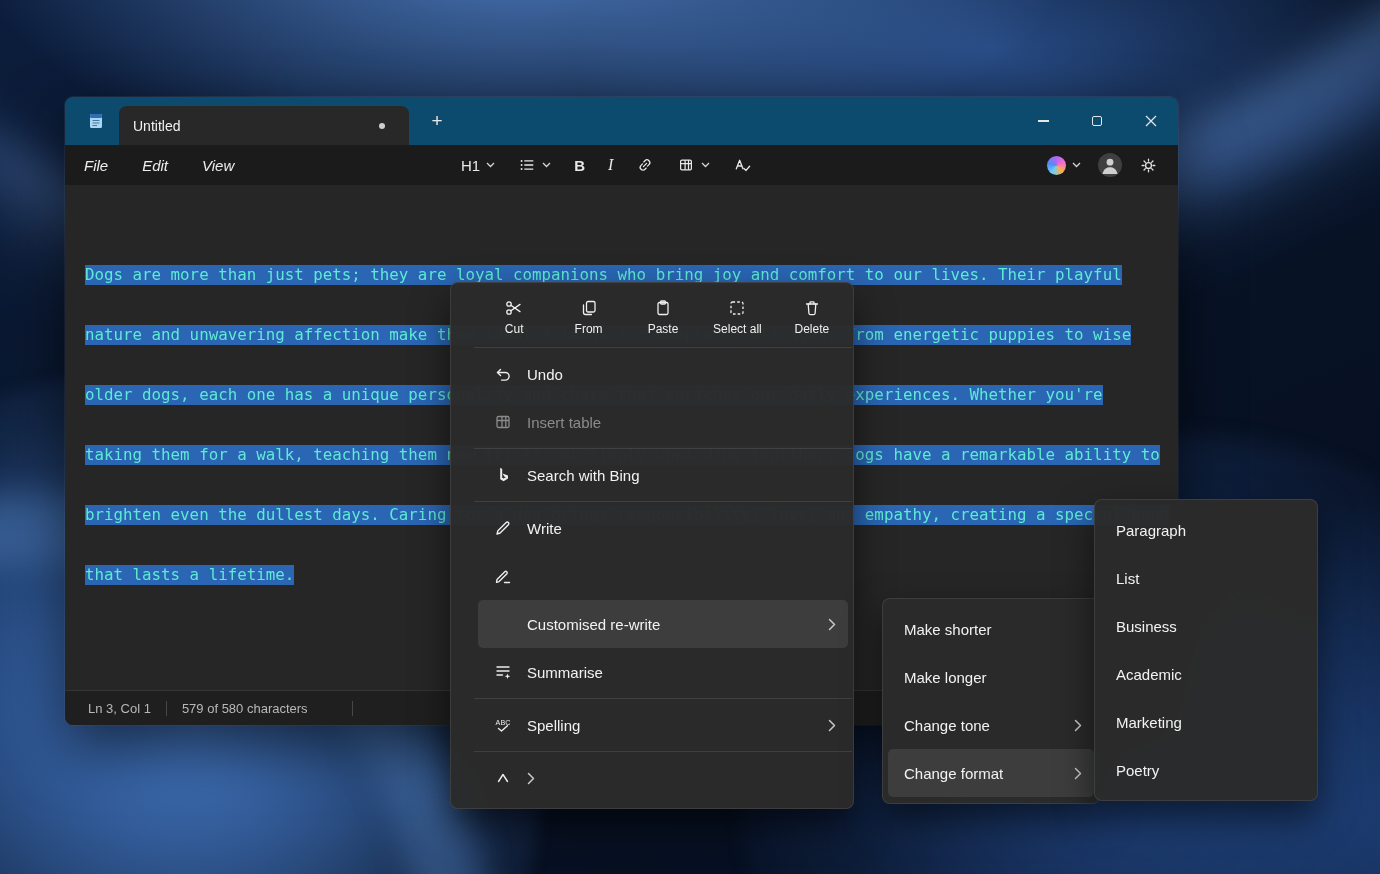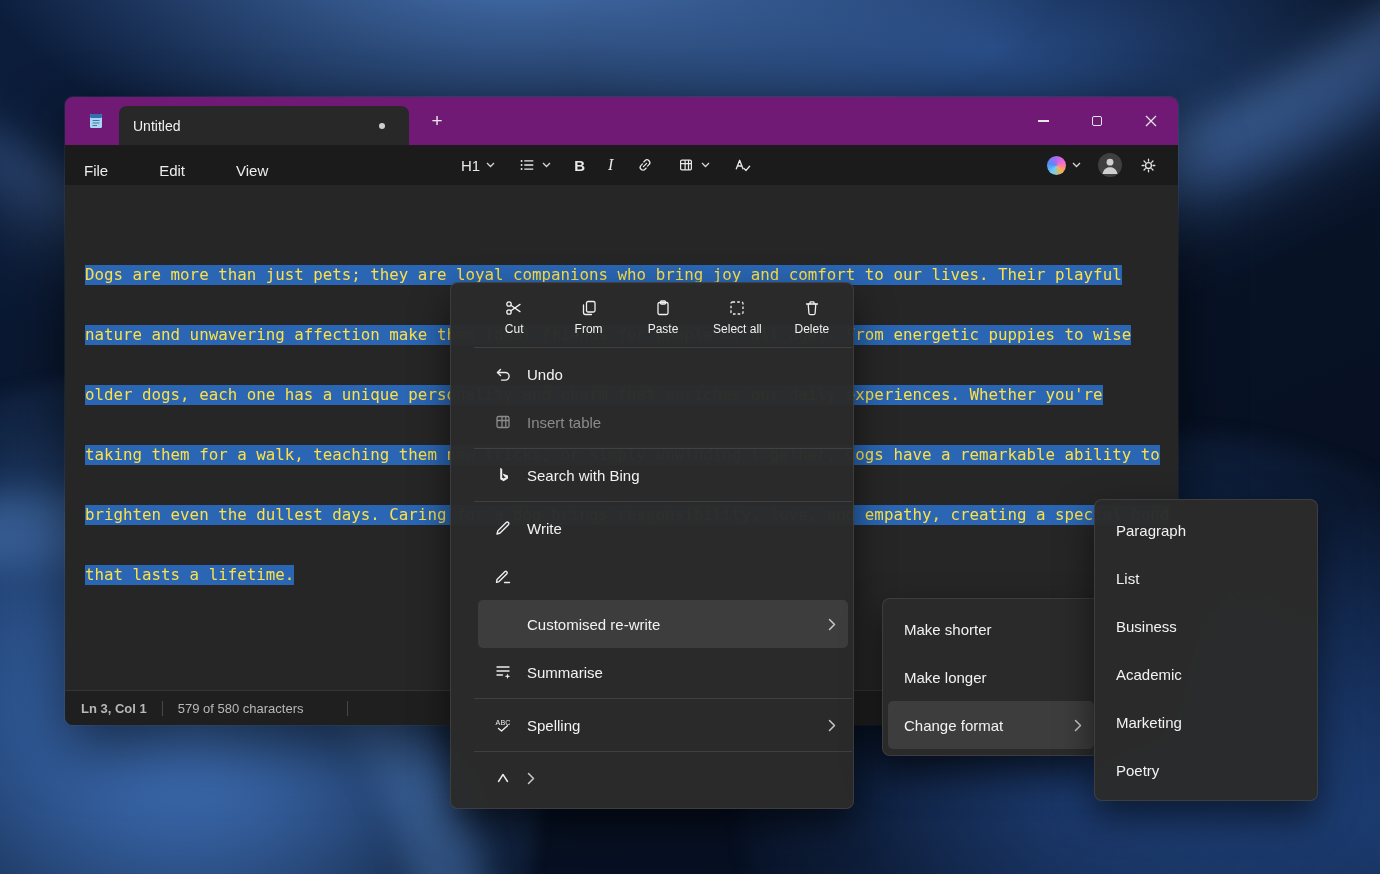--- a/index.html
+++ b/index.html
@@ -25,58 +25,58 @@
           background:radial-gradient(circle at 58% 42%, rgba(84,144,228,.72), rgba(84,144,228,0) 62%); filter:blur(8px); }
   .ring-bl { position:absolute; width:920px; height:920px; left:-430px; bottom:-540px; border-radius:50%;
           border:70px solid rgba(104,158,232,.30); filter:blur(16px); }
   .bloom-br { position:absolute; right:-220px; bottom:-280px; width:860px; height:720px; border-radius:50%;
           background:radial-gradient(circle at 42% 42%, rgba(52,104,190,.45), rgba(52,104,190,0) 65%); filter:blur(10px); }
 
   
   .window { position:absolute; left:65px; top:97px; width:1113px; height:628px; background:#262626;
             border-radius:8px; overflow:hidden; z-index:2;
             box-shadow:0 24px 60px rgba(0,0,0,.6), 0 0 0 1px rgba(255,255,255,.07); }
-  .titlebar { position:relative; height:48px; background:#701a75; }
+  .titlebar { position:relative; height:48px; background:#0c4a6e; }
   .app-icon { position:absolute; left:22px; top:15px; width:18px; height:18px; }
   .tab { position:absolute; left:54px; top:9px; width:290px; height:39px; background:#282828;
          border-radius:8px 8px 0 0; display:flex; align-items:center; padding:0 14px;
          color:#f2f2f2; font-size:14px; }
   .tab-label { flex:1; }
   .tab-dot { width:6px; height:6px; border-radius:50%; background:#cfcfcf; margin-right:10px; }
   .newtab { position:absolute; left:359px; top:11px; width:26px; height:26px; border-radius:5px;
             color:#e8e8e8; font-size:19px; line-height:25px; text-align:center; }
   .wincontrols { position:absolute; right:0; top:0; height:48px; display:flex; }
   .wc { width:54px; height:48px; display:flex; align-items:center; justify-content:center; }
   .minbar { width:11px; height:1.5px; background:#e6e6e6; display:block; }
   .maxbox { width:10px; height:10px; border:1.3px solid #e6e6e6; border-radius:2px; display:block; }
 
   .toolbar { position:relative; height:40px; background:#1b1b1b; }
-  .menubar { position:absolute; left:6px; top:0; height:40px; display:flex; align-items:flex-end; gap:25px; }
+  .menubar { position:absolute; left:6px; top:0; height:40px; display:flex; align-items:center; gap:8px;font-style:italic; }
   .menu-item { padding:6px 13px; font-size:15px; color:#ededed; border-radius:5px; }
   .fmtbar { position:absolute; left:388px; top:0; height:40px; display:flex; align-items:center; gap:7px; }
   .fmt-btn { display:flex; align-items:center; justify-content:center; gap:6px; height:30px;
              padding:0 8px; border-radius:5px; color:#e8e8e8; font-size:15px; }
   .fmt-btn.bold span { font-weight:bold; }
   .fmt-btn.italic span { font-style:italic; font-family:"Liberation Serif",serif; font-size:16px; }
   .rightbar { position:absolute; right:12px; top:0; height:40px; display:flex; align-items:center; gap:9px; }
   .copilot-circle { width:19px; height:19px; border-radius:50%;
       background:conic-gradient(from 210deg,#6fd0f2,#4f8df7,#a86af0,#f76ad0,#f7b04a,#6fd0f2); display:block; }
   .avatar { width:24px; height:24px; border-radius:50%; background:#3f3f3f; display:flex;
             align-items:center; justify-content:center; overflow:hidden; }
 
   .editor { position:absolute; left:0; top:88px; right:0; bottom:35px; background:#262626; }
   .lines { position:absolute; left:20px; top:40px; font-family:"DejaVu Sans Mono","Liberation Mono",monospace;
-           font-size:15.8px; line-height:20px; white-space:pre; color:#fde047; }
+           font-size:15.8px; line-height:20px; white-space:pre; color:#5eead4; }
   .line { height:20px; }
   .sel { background:#2a66b4; display:inline-block; height:20px; line-height:20px; }
 
   .statusbar { position:absolute; left:0; bottom:0; width:100%; height:35px; background:#1f1f1f;
                border-top:1px solid #343434; display:flex; align-items:center; color:#b8b8b8; font-size:13px; }
   .status-text { white-space:nowrap; }
-  .st1 { margin-left:16px;font-weight:bold; }
+  .st1 { margin-left:23px; }
   .status-divider { width:1px; height:15px; background:#474747; margin:0 15px; }
   .d2 { margin-left:44px; }
 
   
   .menu-surface { position:absolute; background:rgba(43,43,43,.98); border:1px solid rgba(255,255,255,.09);
                   border-radius:8px; box-shadow:0 16px 36px rgba(0,0,0,.55); padding:6px 0; }
   .ctxmenu { left:450px; top:282px; width:404px; z-index:10;padding-left:22px; }
   .quickrow { display:flex; height:56px; padding:0 4px; }
   .qa { flex:1; display:flex; flex-direction:column; align-items:center; justify-content:center;
         gap:4px; border-radius:5px; color:#f0f0f0; }
@@ -417,20 +417,28 @@
     </div>
   </div>
 
   <div class="menu-surface sub1">
     <div class="si">
       <span class="mlabel">Make shorter</span>
     </div>
     <div class="si">
       <span class="mlabel">Make longer</span>
     </div>
+    <div class="si">
+      <span class="mlabel">Change tone</span>
+      <span class="chev">
+        <svg width="8" height="13" viewBox="0 0 8 13">
+            <path d="M1.5 1.5 L6.5 6.5 L1.5 11.5" stroke="#c8c8c8" stroke-width="1.5" fill="none" stroke-linecap="round" stroke-linejoin="round"></path>
+          </svg>
+      </span>
+    </div>
     <div class="si hl">
       <span class="mlabel">Change format</span>
       <span class="chev">
         <svg width="8" height="13" viewBox="0 0 8 13">
             <path d="M1.5 1.5 L6.5 6.5 L1.5 11.5" stroke="#c8c8c8" stroke-width="1.5" fill="none" stroke-linecap="round" stroke-linejoin="round"></path>
           </svg>
       </span>
     </div>
   </div>
 

